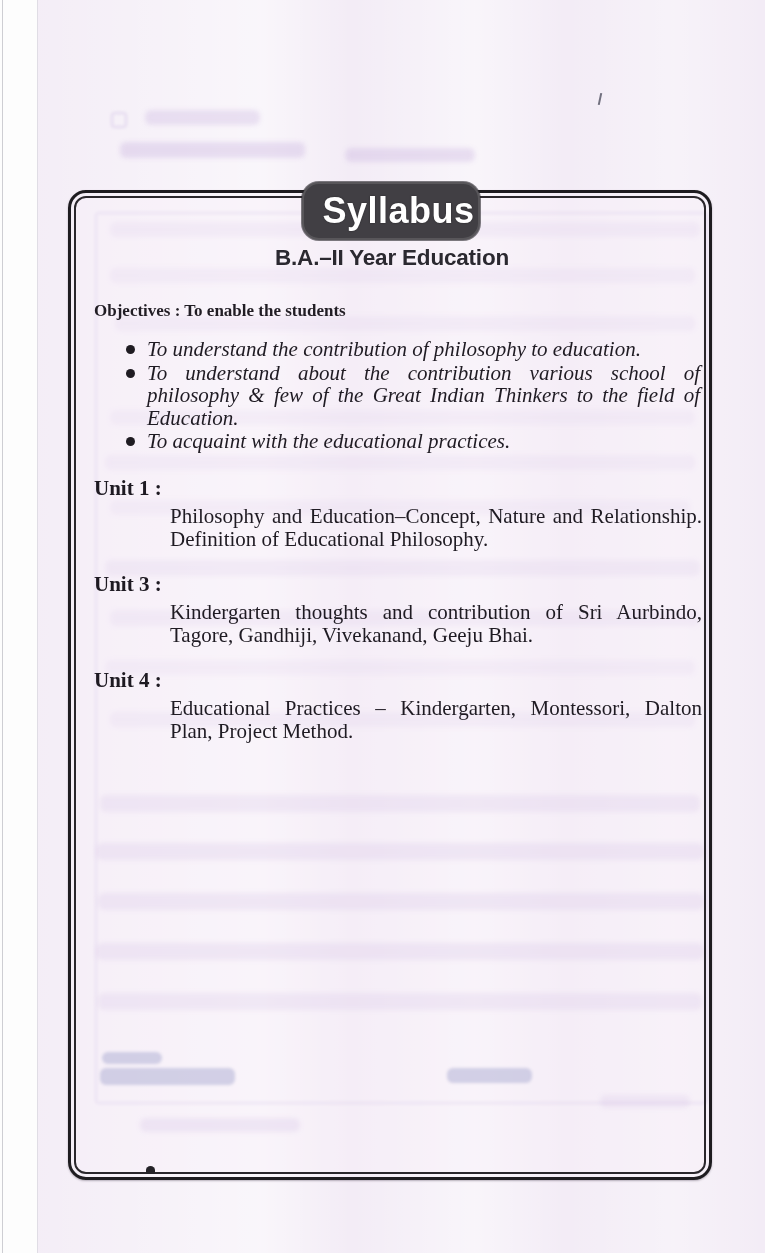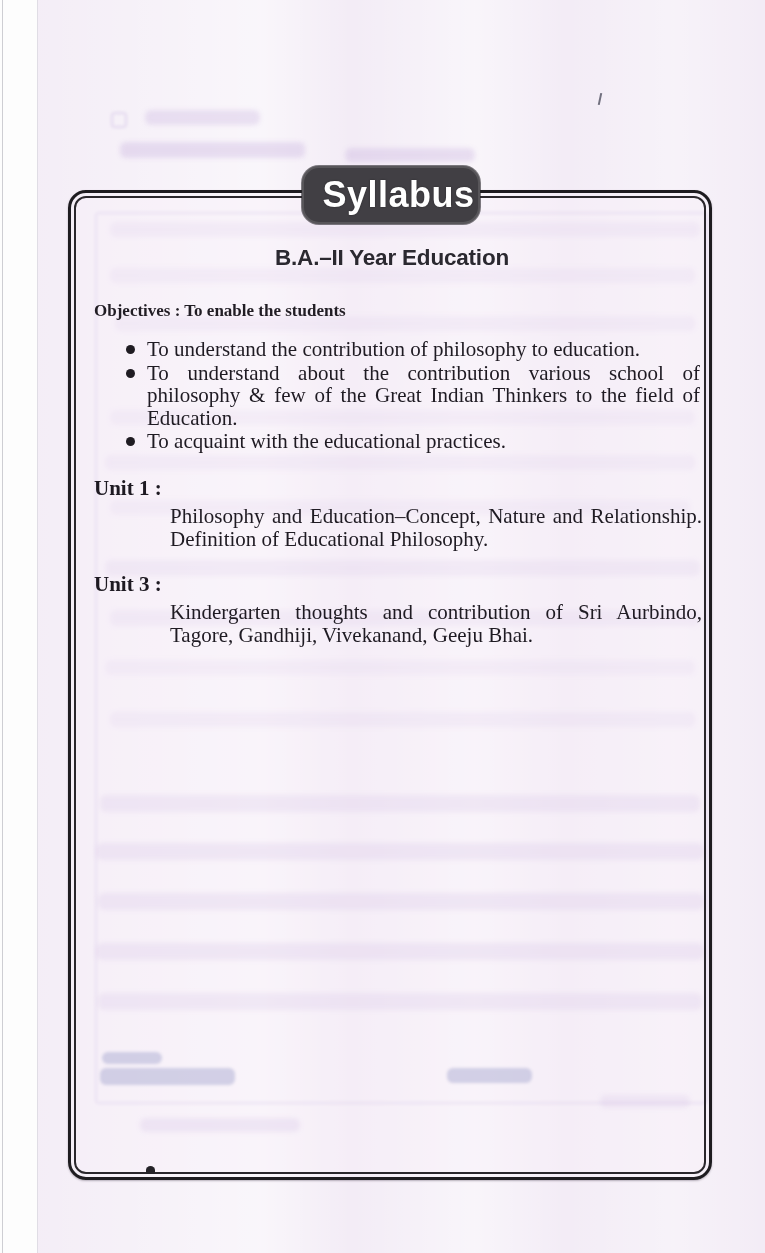--- a/index.html
+++ b/index.html
@@ -80,21 +80,21 @@
     position: absolute;
     left: 599px; top: 93px;
     width: 2px; height: 12px;
     background: rgba(70,70,85,.75);
     transform: rotate(12deg);
   }
 
   
   .badge {
     position: absolute;
-    left: 302px; top: 166px;
+    left: 302px; top: 182px;
     width: 178px; height: 58px;
     background: #413f44;
     border-radius: 17px;
     display: flex; align-items: center; justify-content: center;
     z-index: 5;
     box-shadow: inset 0 0 0 2px rgba(255,255,255,.12), 0 0 0 1px rgba(40,38,44,.6);
     padding-left: 15px;
   }
   .badge span {
     font-family: "Liberation Sans", sans-serif;
@@ -141,20 +141,21 @@
     margin: 7px 12px 0 0;
     background: #1f1c22;
     border-radius: 50%;
   }
   .bullet-item .b-text {
     flex: 1 1 auto;
     font-size: 21px;
     line-height: 22.5px;
     text-align: justify;
     color: #1f1b23;
+    font-style: italic;
   }
   .bullet-item.gap-lg { margin-top: 1px; }
 
   .unit-list { margin-top: 24px; }
   .unit-row {
     display: flex;
     margin: 21px 2px 0 14px;
   }
   .unit-row .u-label {
     flex: 0 0 72px;
@@ -240,20 +241,24 @@
 
       <div class="unit-list">
         <div class="unit-row">
           <span class="u-label">Unit 1 :</span>
           <span class="u-text">Philosophy and Education–Concept, Nature and Relationship. Definition of Educational Philosophy.</span>
         </div>
         <div class="unit-row">
           <span class="u-label">Unit 3 :</span>
           <span class="u-text">Kindergarten thoughts and contribution of Sri Aurbindo, Tagore, Gandhiji, Vivekanand, Geeju Bhai.</span>
         </div>
+        <div class="unit-row">
+          <span class="u-label">Unit 4 :</span>
+          <span class="u-text">Educational Practices – Kindergarten, Montessori, Dalton Plan, Project Method.</span>
+        </div>
       </div>
 
     </div>
   </div>
 
   <div class="badge">
     <span>Syllabus</span>
   </div>
 
   <div class="blemish-dot" style="left:146px; top:1166px;"></div>

